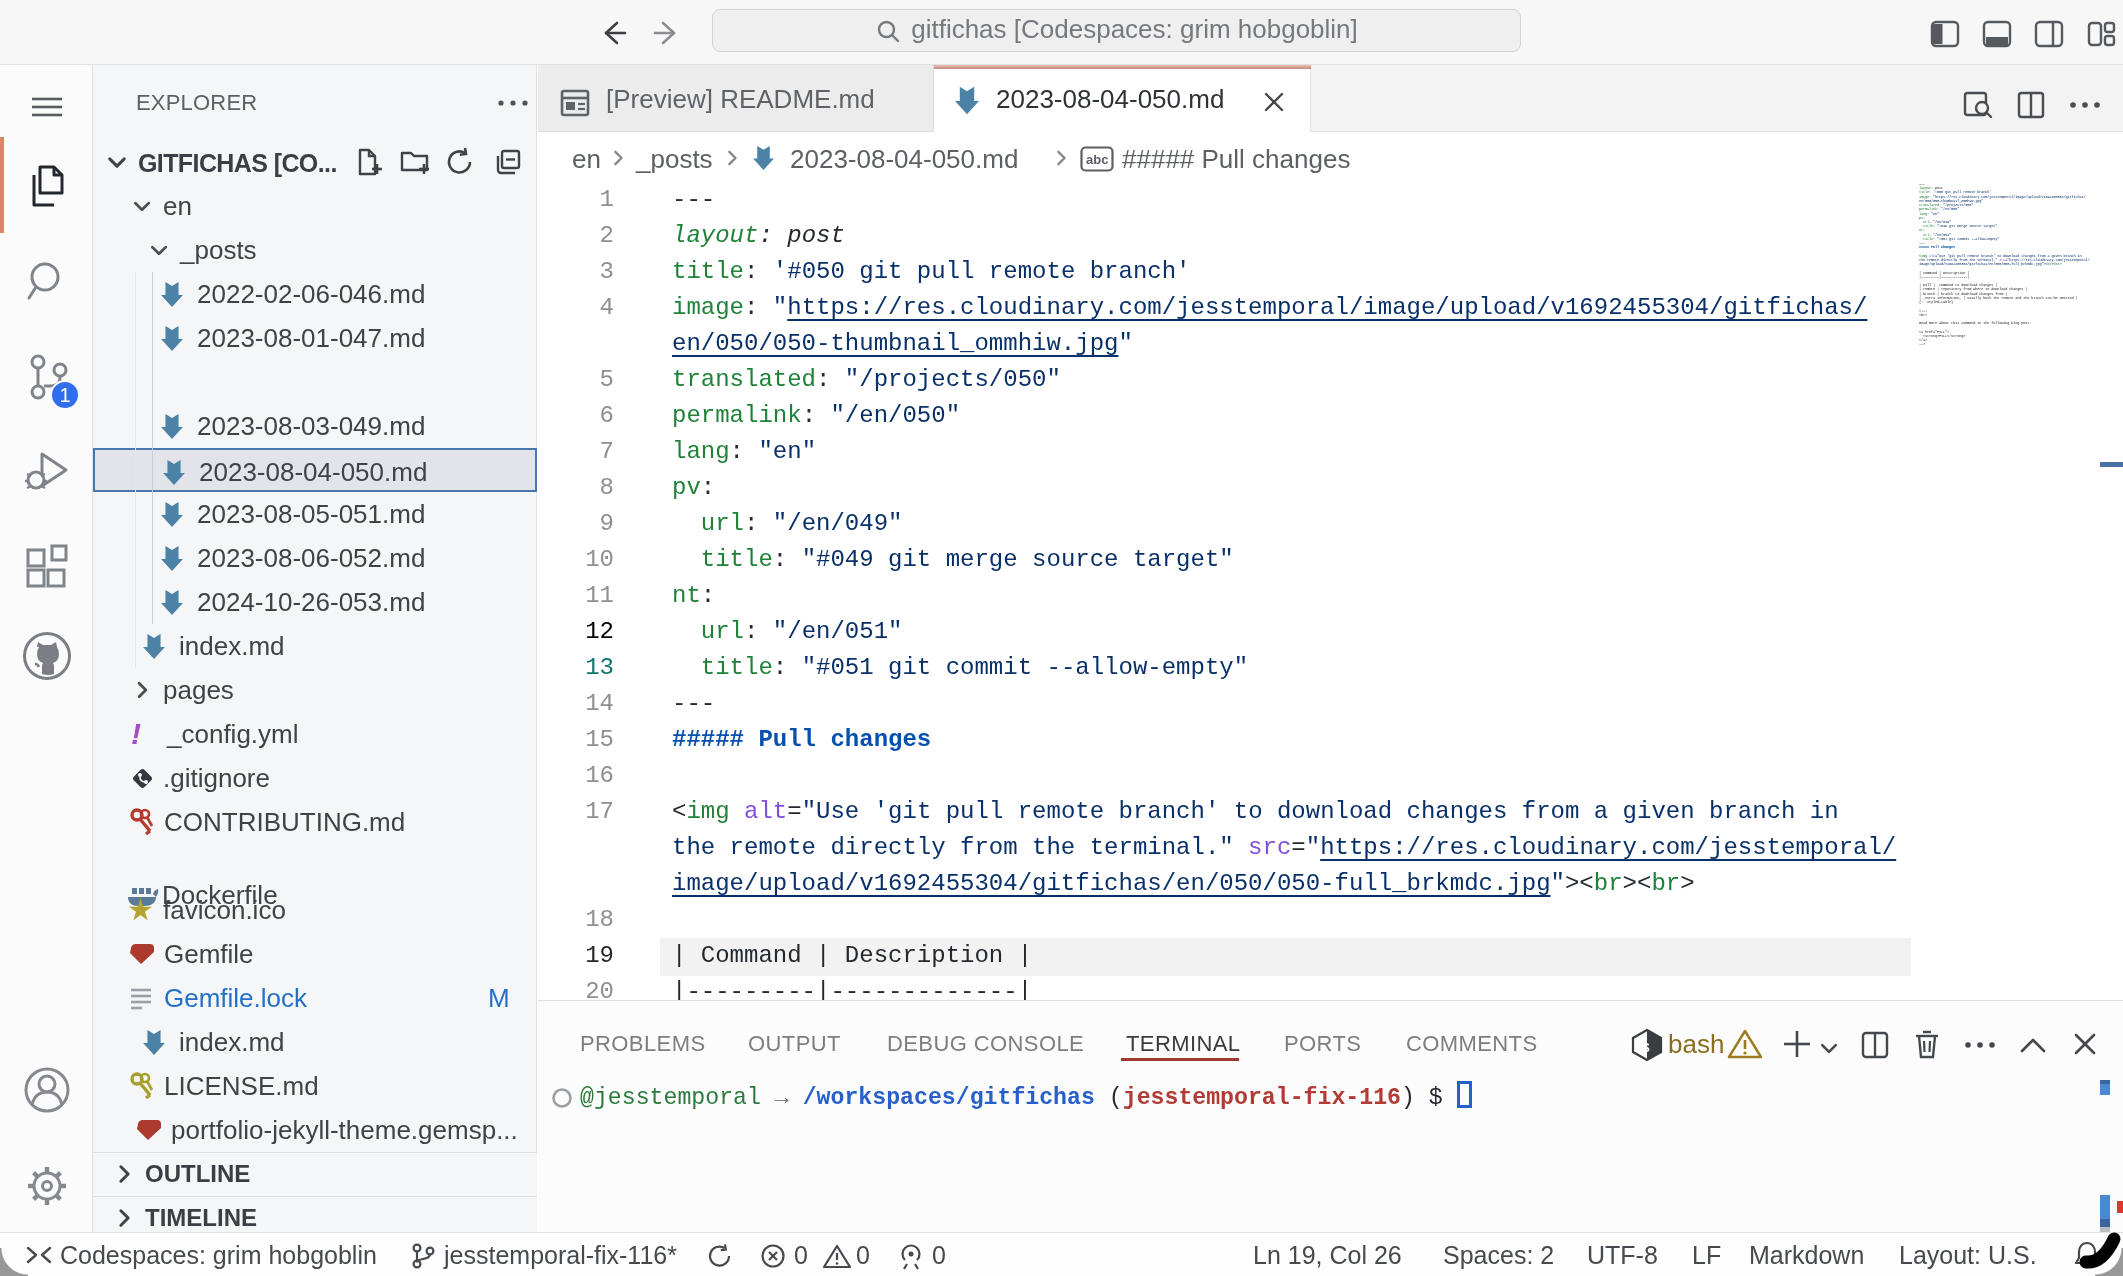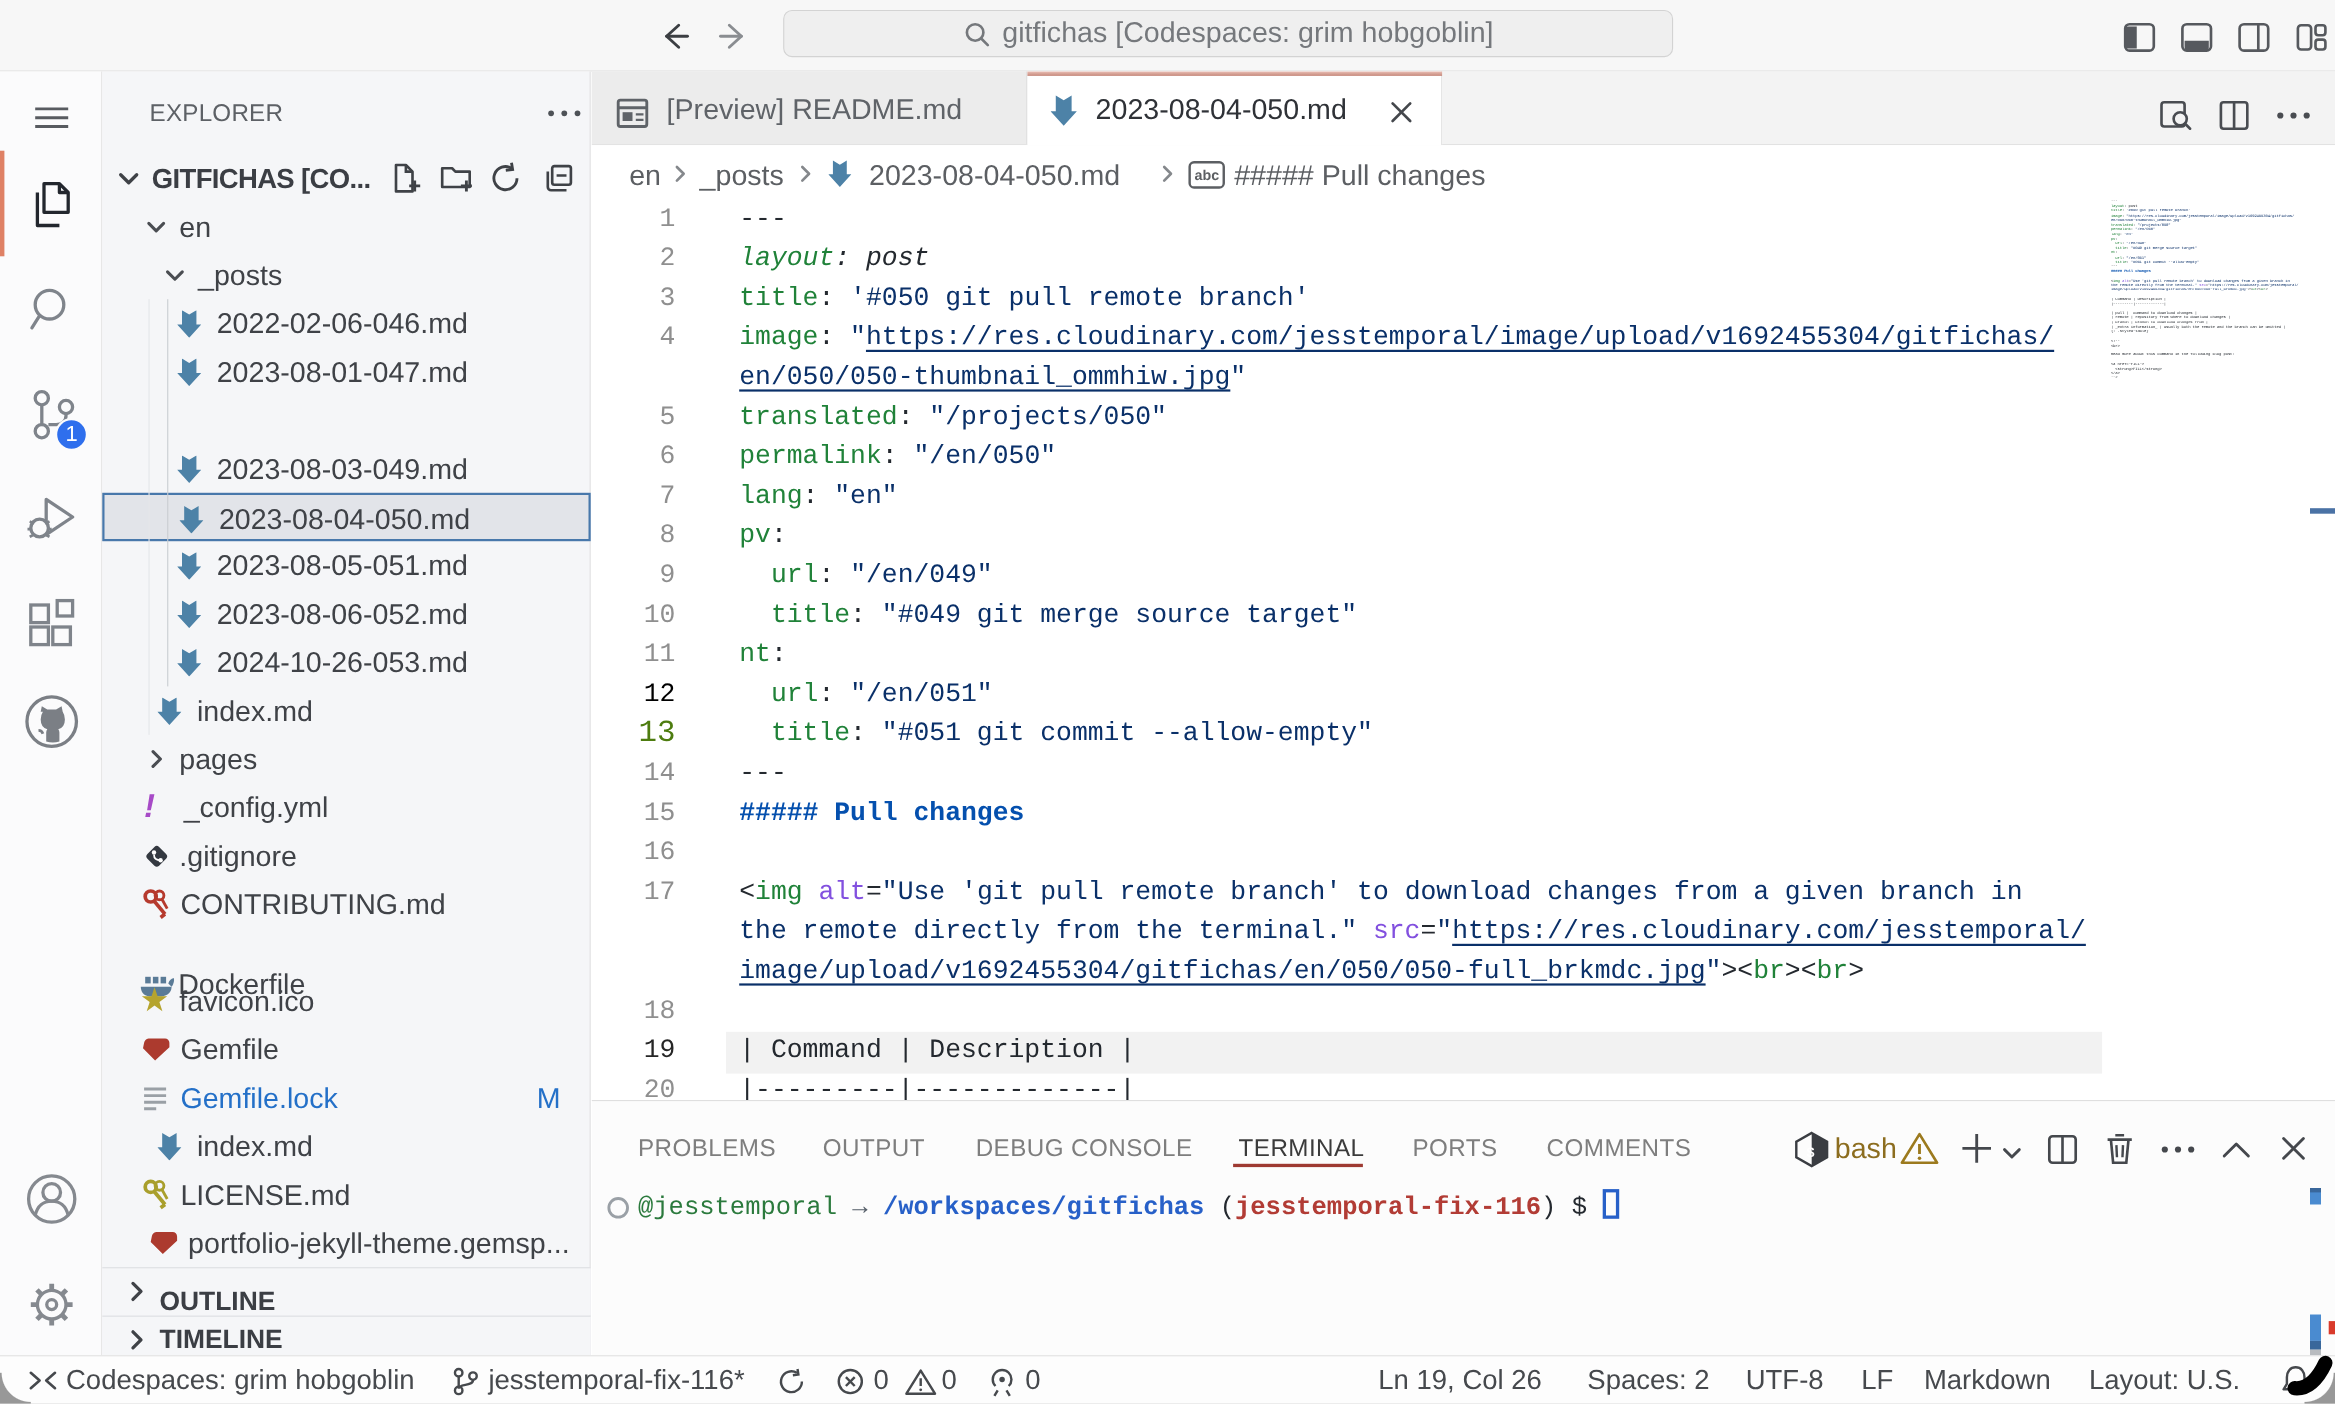--- a/index.html
+++ b/index.html
@@ -324,21 +324,21 @@
         </svg>
       </span>
       <span style="position:absolute;left:71px;white-space:nowrap">portfolio-jekyll-theme.gemsp...</span>
     </div>
 <div class="abs" style="left:152px;top:272px;width:1px;height:352px;background:#c9ccd1"></div>
 <div class="abs" style="left:135px;top:272px;width:1px;height:396px;background:#e4e6e9"></div>
 <div class="abs" style="left:93px;top:1152px;width:444px;height:44px;border-top:1px solid #dcdee1;background:#f5f6f8">
       <span style="position:absolute;left:18px;top:8px"><svg width="26" height="26" viewBox="0 0 26 26" style="">
           <polyline points="9.88,5.72 17.16,13.0 9.88,20.28" fill="none" stroke="#3f4247" stroke-width="3" stroke-linecap="round" stroke-linejoin="round"></polyline>
         </svg></span>
-      <span style="position:absolute;left:52px;top:17px;font-size:24px;font-weight:bold;color:#3b3e44">OUTLINE</span>
+      <span style="position:absolute;left:52px;top:7px;font-size:24px;font-weight:bold;color:#3b3e44">OUTLINE</span>
     </div>
 <div class="abs" style="left:93px;top:1196px;width:444px;height:36px;border-top:1px solid #dcdee1;background:#f5f6f8">
       <span style="position:absolute;left:18px;top:8px"><svg width="26" height="26" viewBox="0 0 26 26" style="">
           <polyline points="9.88,5.72 17.16,13.0 9.88,20.28" fill="none" stroke="#3f4247" stroke-width="3" stroke-linecap="round" stroke-linejoin="round"></polyline>
         </svg></span>
       <span style="position:absolute;left:52px;top:7px;font-size:24px;font-weight:bold;color:#3b3e44">TIMELINE</span>
     </div>
 <div class="abs" style="left:538px;top:65px;width:1585px;height:67px;background:#f3f3f3;border-bottom:1px solid #e0e0e0"></div>
 <div class="abs" style="left:538px;top:65px;width:396px;height:66px;background:#ececec;border-right:1px solid #ddd"></div>
 <div style="position:absolute;left:560px;top:88px;"><svg width="32" height="30" viewBox="0 0 32 30" style="">
@@ -414,21 +414,21 @@
 <div class="row mono" style="left:538px;top:470px;width:76px;text-align:right;font-size:24px;line-height:36px;color:#8f8f8f">8</div>
 <div class="row mono" style="left:672px;top:470px;font-size:24px;line-height:36px;"><span class="k">pv</span><span class="p">:</span></div>
 <div class="row mono" style="left:538px;top:506px;width:76px;text-align:right;font-size:24px;line-height:36px;color:#8f8f8f">9</div>
 <div class="row mono" style="left:672px;top:506px;font-size:24px;line-height:36px;"><span class="p">&nbsp;&nbsp;</span><span class="k">url</span><span class="p">:&nbsp;</span><span class="s">"/en/049"</span></div>
 <div class="row mono" style="left:538px;top:542px;width:76px;text-align:right;font-size:24px;line-height:36px;color:#8f8f8f">10</div>
 <div class="row mono" style="left:672px;top:542px;font-size:24px;line-height:36px;"><span class="p">&nbsp;&nbsp;</span><span class="k">title</span><span class="p">:&nbsp;</span><span class="s">"#049&nbsp;git&nbsp;merge&nbsp;source&nbsp;target"</span></div>
 <div class="row mono" style="left:538px;top:578px;width:76px;text-align:right;font-size:24px;line-height:36px;color:#8f8f8f">11</div>
 <div class="row mono" style="left:672px;top:578px;font-size:24px;line-height:36px;"><span class="k">nt</span><span class="p">:</span></div>
 <div class="row mono" style="left:538px;top:614px;width:76px;text-align:right;font-size:24px;line-height:36px;color:#000000">12</div>
 <div class="row mono" style="left:672px;top:614px;font-size:24px;line-height:36px;"><span class="p">&nbsp;&nbsp;</span><span class="k">url</span><span class="p">:&nbsp;</span><span class="s">"/en/051"</span></div>
-<div class="row mono" style="left:538px;top:650px;width:76px;text-align:right;font-size:28px;line-height:36px;color:#4d7c0f">13</div>
+<div class="row mono" style="left:538px;top:650px;width:76px;text-align:right;font-size:24px;line-height:36px;color:#0f766e">13</div>
 <div class="row mono" style="left:672px;top:650px;font-size:24px;line-height:36px;"><span class="p">&nbsp;&nbsp;</span><span class="k">title</span><span class="p">:&nbsp;</span><span class="s">"#051&nbsp;git&nbsp;commit&nbsp;--allow-empty"</span></div>
 <div class="row mono" style="left:538px;top:686px;width:76px;text-align:right;font-size:24px;line-height:36px;color:#8f8f8f">14</div>
 <div class="row mono" style="left:672px;top:686px;font-size:24px;line-height:36px;"><span class="p">---</span></div>
 <div class="row mono" style="left:538px;top:722px;width:76px;text-align:right;font-size:24px;line-height:36px;color:#8f8f8f">15</div>
 <div class="row mono" style="left:672px;top:722px;font-size:24px;line-height:36px;"><span class="hd">#####&nbsp;Pull&nbsp;changes</span></div>
 <div class="row mono" style="left:538px;top:758px;width:76px;text-align:right;font-size:24px;line-height:36px;color:#8f8f8f">16</div>
 <div class="row mono" style="left:672px;top:758px;font-size:24px;line-height:36px;"></div>
 <div class="row mono" style="left:538px;top:794px;width:76px;text-align:right;font-size:24px;line-height:36px;color:#8f8f8f">17</div>
 <div class="row mono" style="left:672px;top:794px;font-size:24px;line-height:36px;"><span class="p">&lt;</span><span class="k">img</span><span class="p">&nbsp;</span><span class="at">alt</span><span class="p">=</span><span class="s">"Use&nbsp;'git&nbsp;pull&nbsp;remote&nbsp;branch'&nbsp;to&nbsp;download&nbsp;changes&nbsp;from&nbsp;a&nbsp;given&nbsp;branch&nbsp;in</span></div>
 <div class="row mono" style="left:672px;top:830px;font-size:24px;line-height:36px;"><span class="s">the&nbsp;remote&nbsp;directly&nbsp;from&nbsp;the&nbsp;terminal."</span><span class="p">&nbsp;</span><span class="at">src</span><span class="p">=</span><span class="s">"</span><span class="s u">https://res.cloudinary.com/jesstemporal/</span></div>

